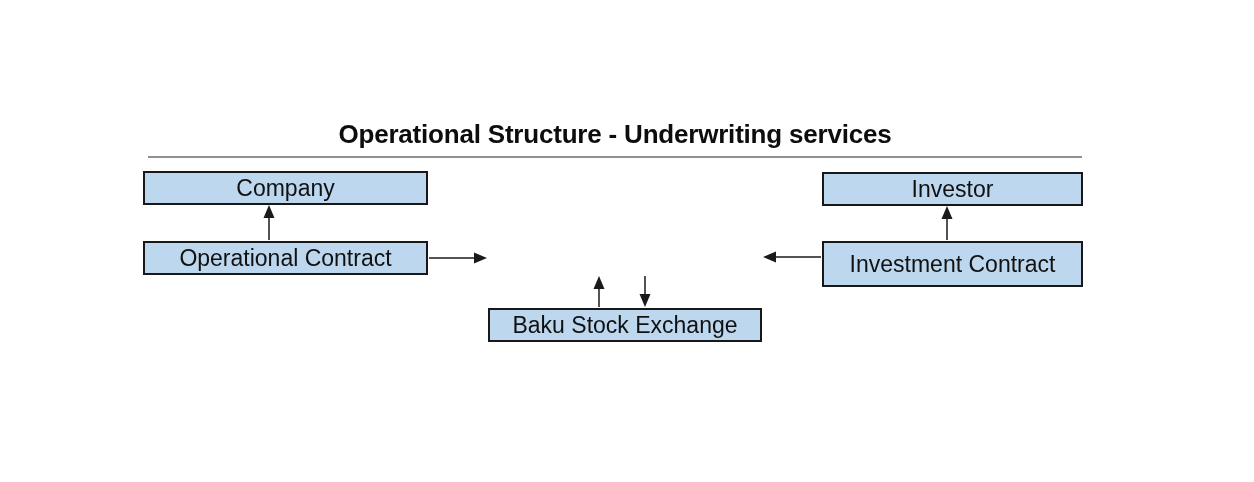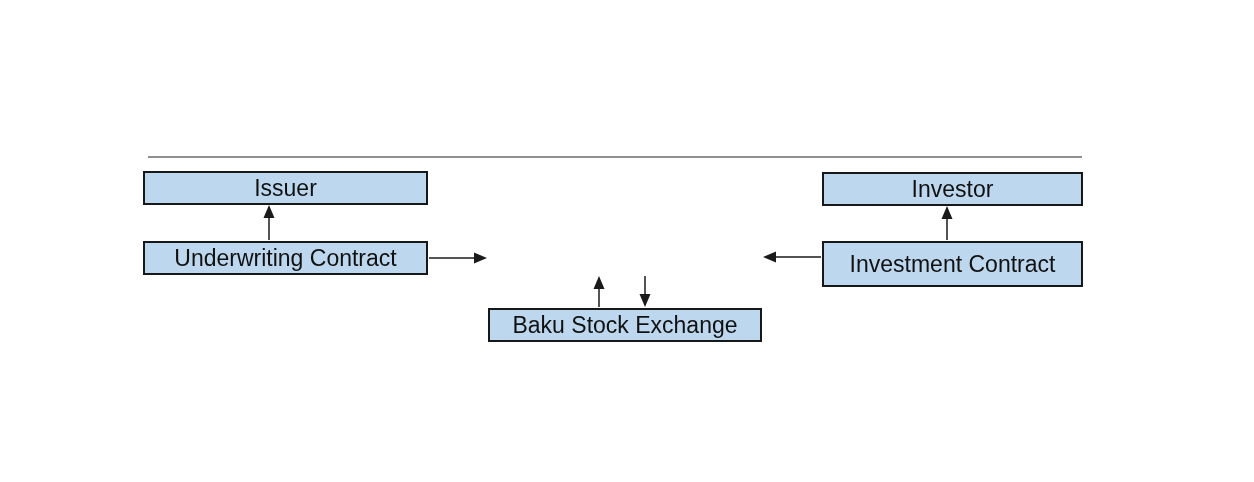--- a/index.html
+++ b/index.html
@@ -64,26 +64,27 @@
     pointer-events: none;
   }
   svg.edges line    { stroke: var(--arrow); stroke-width: 1.5; }
   svg.edges polygon { fill: var(--arrow); }
 </style>
 </head>
 <body>
 
 <div class="canvas">
 
+  <div class="diagram-title">Operational Structure - Underwriting services</div>
 
   <div class="title-divider"></div>
 
-  <div class="node node-issuer">Issuer</div>
+  <div class="node node-issuer">Company</div>
 
-  <div class="node node-underwriting">Underwriting Contract</div>
+  <div class="node node-underwriting">Operational Contract</div>
 
 
   <div class="node node-investor">Investor</div>
 
   <div class="node node-baku">Baku Stock Exchange</div>
 
   <div class="node node-investment-contract">Investment Contract</div>
 
   <svg class="edges" viewBox="0 0 1254 482" xmlns="http://www.w3.org/2000/svg">
 

